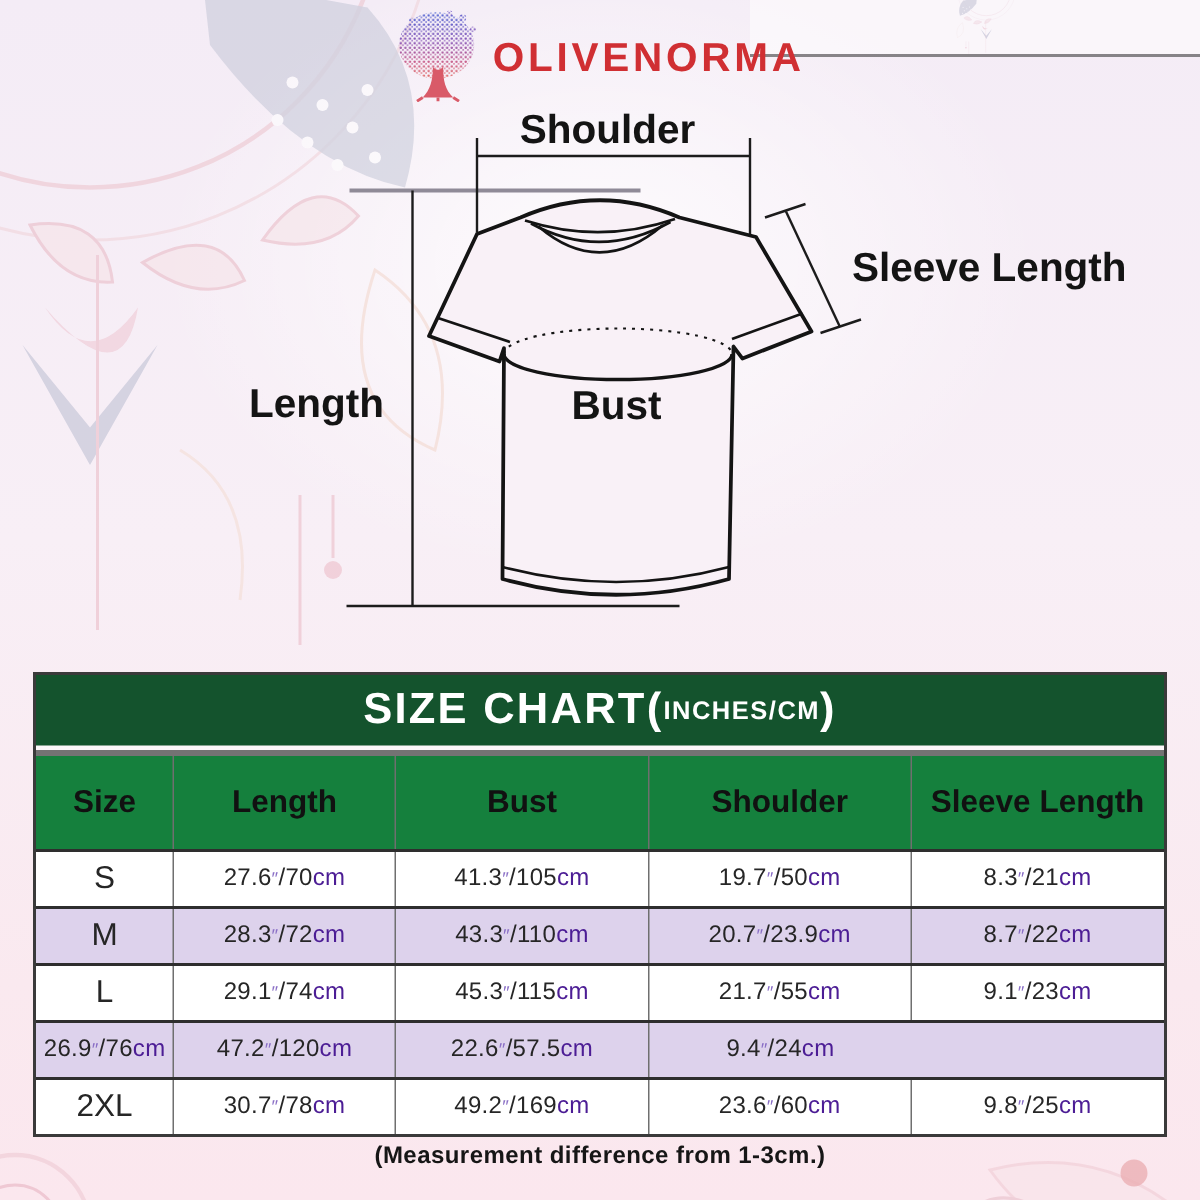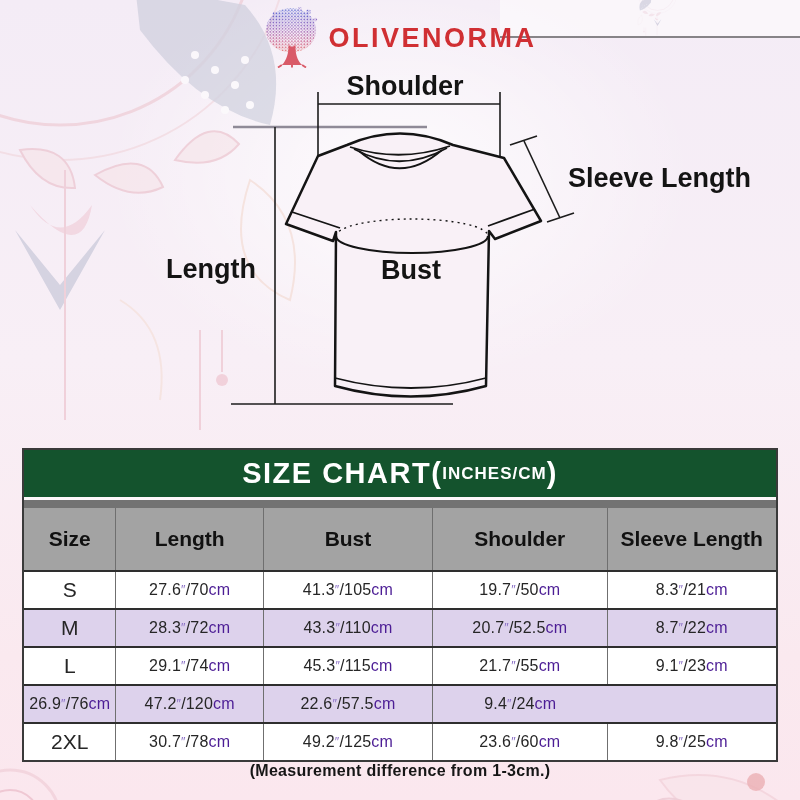--- a/index.html
+++ b/index.html
@@ -32,21 +32,21 @@
     position:absolute;left:22px;top:448px;width:752px;z-index:2;
     border:2px solid #3a3a3a;background:#fff;
   }
   .title-bar{
     height:47px;background:#14532d;display:flex;align-items:center;justify-content:center;
     color:#fff;font-weight:bold;letter-spacing:1.5px;border-bottom:3px solid #fdf7fa;
   }
   .title-bar .big{font-size:29px;}
   .title-bar .small{font-size:17px;letter-spacing:1px;}
   .trow{display:grid;grid-template-columns:12.3% 19.6% 22.5% 23.2% 22.4%;}
-  .thead{background:#a3a3a3;border-top:8px solid #737373;border-bottom:2px solid #2e2e2e;height:62px;}
+  .thead{background:#15803d;border-top:4px solid #737373;border-bottom:2px solid #2e2e2e;height:62px;}
   .thead .cell{font-weight:bold;font-size:21px;color:#111;}
   .tr{height:36px;border-bottom:2px solid #2e2e2e;background:#fff;}
   .tr.alt{background:#ddd2ec;}
   .tr:last-child{border-bottom:none;}
   .cell{display:flex;align-items:center;justify-content:center;border-right:1px solid #6f6f6f;color:#262626;}
   .cell:last-child{border-right:none;}
   .size-cell{font-size:21px;}
   .val-cell{font-size:16px;letter-spacing:.2px;}
   .pp{color:#4c1d95;}
   .inchmark{color:#8a6fc6;font-size:.78em;vertical-align:.28em;}
@@ -263,21 +263,21 @@
         </div>
         <div class="cell val-cell">
           <span>43.3</span>
           <span class="inchmark">″</span>
           <span>/110</span>
           <span class="pp">cm</span>
         </div>
         <div class="cell val-cell">
           <span>20.7</span>
           <span class="inchmark">″</span>
-          <span>/52.5</span>
+          <span>/23.9</span>
           <span class="pp">cm</span>
         </div>
         <div class="cell val-cell">
           <span>8.7</span>
           <span class="inchmark">″</span>
           <span>/22</span>
           <span class="pp">cm</span>
         </div>
       </div>
       <div class="trow tr">
@@ -337,21 +337,21 @@
         <div class="cell size-cell">2XL</div>
         <div class="cell val-cell">
           <span>30.7</span>
           <span class="inchmark">″</span>
           <span>/78</span>
           <span class="pp">cm</span>
         </div>
         <div class="cell val-cell">
           <span>49.2</span>
           <span class="inchmark">″</span>
-          <span>/125</span>
+          <span>/169</span>
           <span class="pp">cm</span>
         </div>
         <div class="cell val-cell">
           <span>23.6</span>
           <span class="inchmark">″</span>
           <span>/60</span>
           <span class="pp">cm</span>
         </div>
         <div class="cell val-cell">
           <span>9.8</span>

